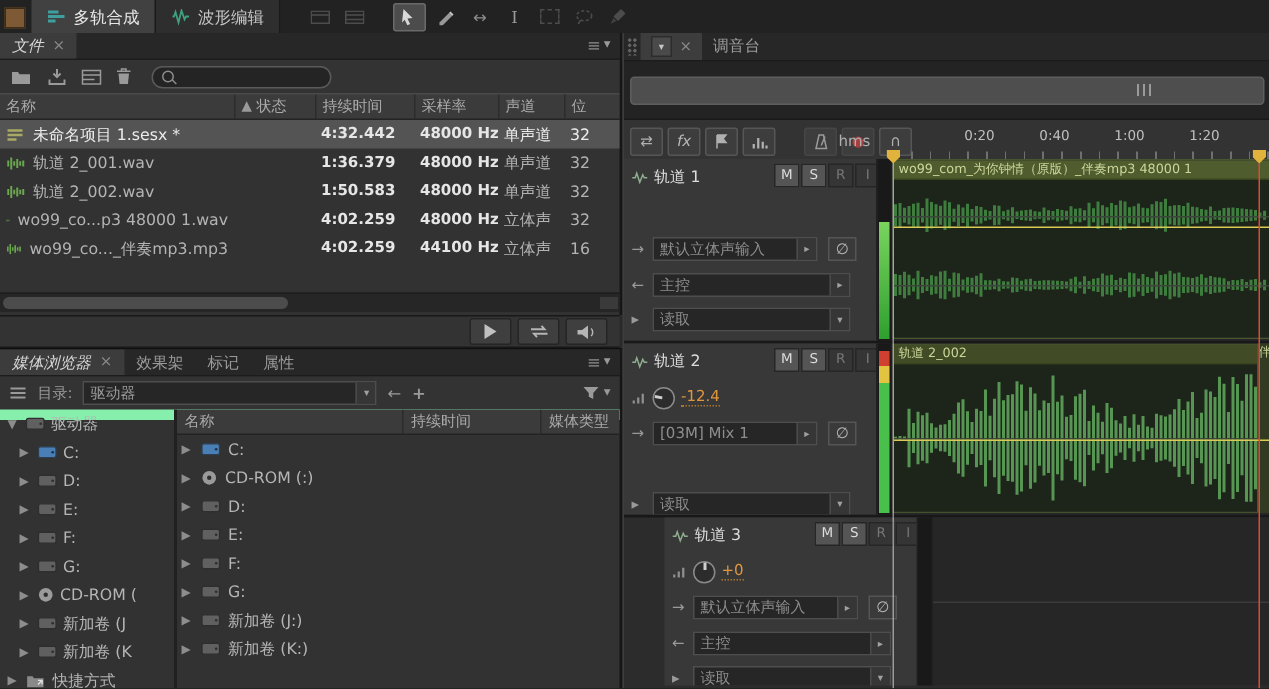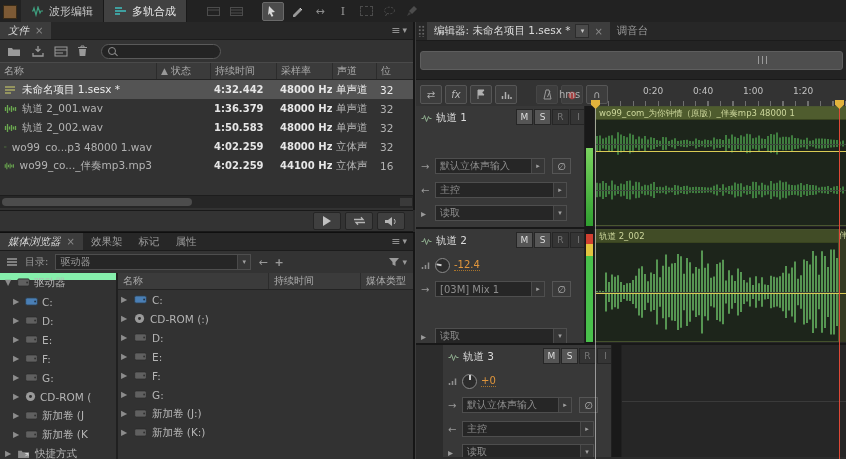--- a/index.html
+++ b/index.html
@@ -143,31 +143,31 @@
   .ph-red{left:423px;background:#e04837;}
   .ph-white{left:179px;background:rgba(235,235,235,.55);}
 </style>
 </head>
 <body>
 
 <div class="app">
 
   <div class="topbar">
     <div class="appicon"></div>
+    <div class="ws-tab active">
+      <svg width="13" height="11" viewBox="0 0 13 11">
+          <path d="M1 2h7M1 5h11M1 8h5" stroke="#3f9f9f" stroke-width="2"></path>
+        </svg>
+      <span>多轨合成</span>
+    </div>
     <div class="ws-tab">
       <svg width="13" height="11" viewBox="0 0 13 11">
           <path d="M1 5h1l1-3 2 7 2-8 2 6 1-2h2" stroke="#3f9f7f" stroke-width="1.2" fill="none"></path>
         </svg>
       <span>波形编辑</span>
-    </div>
-    <div class="ws-tab active">
-      <svg width="13" height="11" viewBox="0 0 13 11">
-          <path d="M1 2h7M1 5h11M1 8h5" stroke="#3f9f9f" stroke-width="2"></path>
-        </svg>
-      <span>多轨合成</span>
     </div>
     <div class="tools">
       <div class="tool disabled">
         <svg width="13" height="9" viewBox="0 0 13 9">
             <rect x="0.5" y="0.5" width="12" height="8" fill="none" stroke="#8c8c8c"></rect>
             <path d="M0.5 3h12" stroke="#8c8c8c"></path>
           </svg>
       </div>
       <div class="tool disabled">
         <svg width="13" height="9" viewBox="0 0 13 9">
@@ -594,21 +594,20 @@
             <div></div>
         </div>
       </div>
     </div>
   </div>
 
   <div class="editor">
     <div class="etabs">
       <div class="gripdots"></div>
       <div class="etab active">
-        <span>编辑器: 未命名项目 1.sesx *</span>
         <span class="ddbox">
             <span>▾</span>
           </span>
         <span class="x" style="color:#8a8a8a;font-size:10px;">×</span>
       </div>
       <div class="etab">
           <span>调音台</span>
         </div>
     </div>
 

